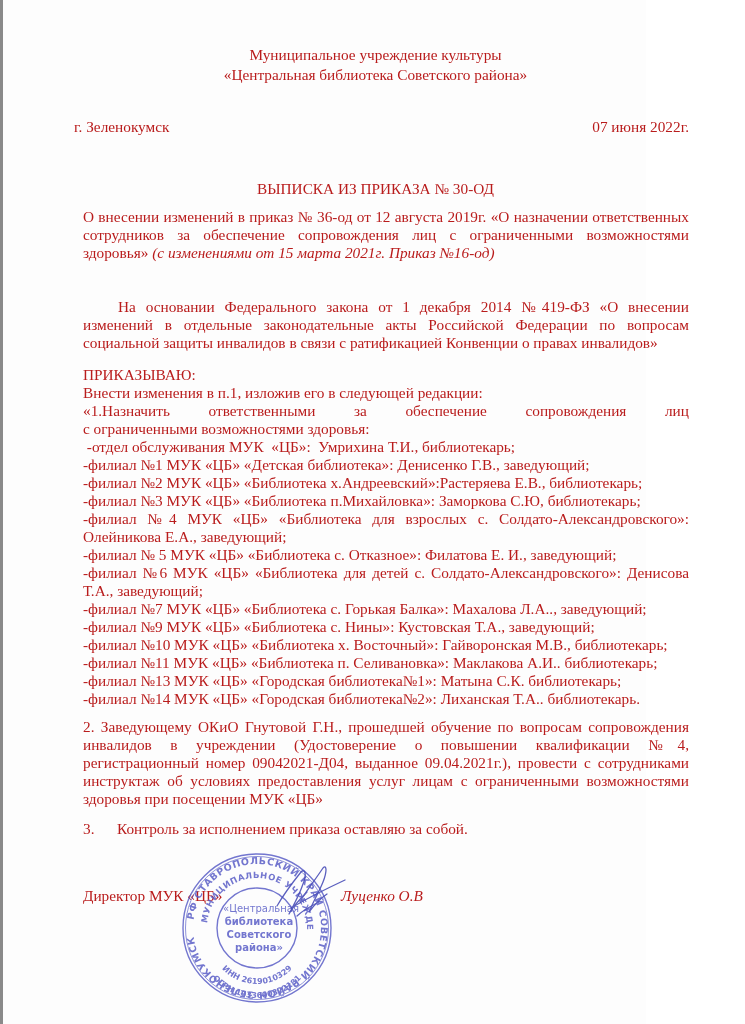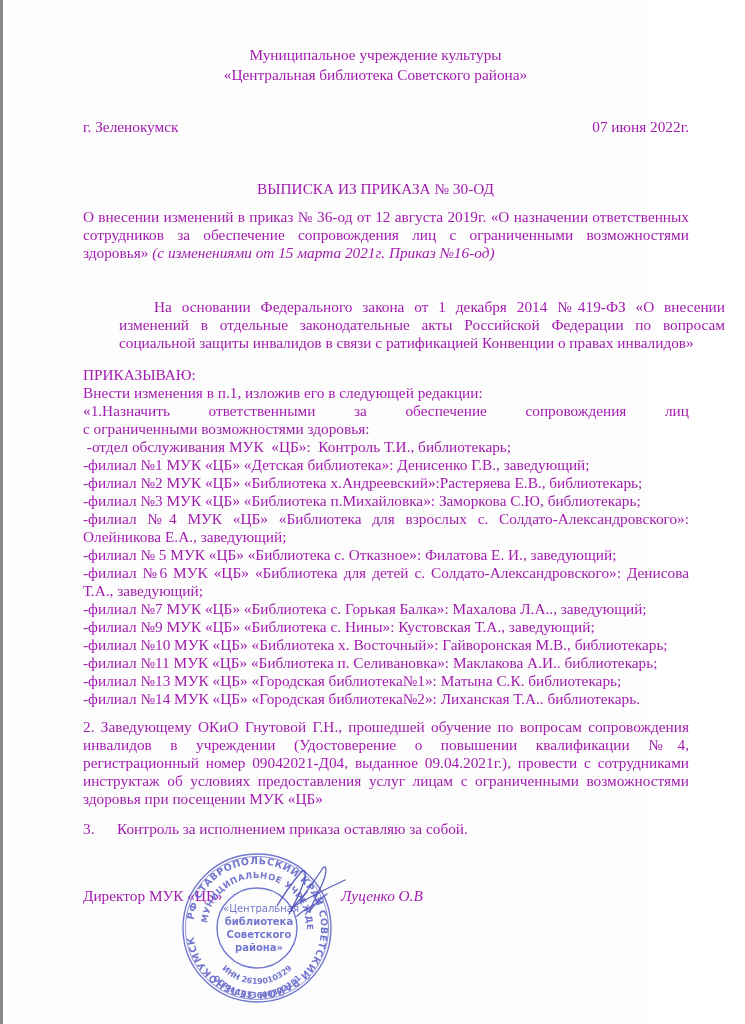--- a/index.html
+++ b/index.html
@@ -3,21 +3,21 @@
 <meta charset="utf-8">
 <style>
   html, body { margin: 0; padding: 0; background: #ffffff; }
   body { width: 745px; height: 1024px; overflow: hidden; position: relative; }
   .page {
     position: absolute; left: 0; top: 0; width: 646px; height: 1024px;
     background: #fdfdfd;
     border-left: 3px solid #8a8a8a;
     box-sizing: border-box;
     font-family: "Liberation Serif", "DejaVu Serif", serif;
-    color: #a21caf;
+    color: #b91c1c;
     font-size: 15.3px;
     line-height: 18px;
   }
   .abs { position: absolute; }
   .center { text-align: center; left: 0; width: 745px; }
   .block { left: 80px; width: 606px; }
   .just { text-align: justify; text-align-last: left; }
   .just-full { text-align: justify; text-align-last: justify; }
   .ital { font-style: italic; }
   .indent { text-indent: 35px; }
@@ -26,39 +26,39 @@
   .num3 { display: inline-block; width: 34px; }
 </style>
 </head>
 <body>
 
 <div class="page">
 
   <div class="abs center" style="top:46px;">Муниципальное  учреждение культуры</div>
   <div class="abs center" style="top:66px;">«Центральная библиотека Советского района»</div>
 
-  <div class="abs" style="left:80px; top:118px;">г. Зеленокумск</div>
+  <div class="abs" style="left:71px; top:118px;">г. Зеленокумск</div>
   <div class="abs" style="left:540px; top:118px; width:146px; text-align:right;">07 июня 2022г.</div>
 
   <div class="abs center" style="top:180px;">ВЫПИСКА ИЗ  ПРИКАЗА № 30-ОД</div>
 
   <div class="abs block just" style="top:208px;">
     <span>О внесении изменений в приказ № 36-од от 12 августа 2019г. «О назначении ответственных сотрудников за обеспечение сопровождения лиц с ограниченными  возможностями здоровья»</span>
     <span class="ital">(с изменениями от 15 марта 2021г. Приказ №16-од)</span>
   </div>
 
-  <div class="abs block just indent" style="top:298px;margin-left:36px;">На основании Федерального закона от 1 декабря 2014 №419-ФЗ «О внесении изменений в отдельные законодательные акты Российской Федерации по вопросам социальной защиты инвалидов в связи с ратификацией Конвенции о правах инвалидов»</div>
+  <div class="abs block just indent" style="top:298px;">На основании Федерального закона от 1 декабря 2014 №419-ФЗ «О внесении изменений в отдельные законодательные акты Российской Федерации по вопросам социальной защиты инвалидов в связи с ратификацией Конвенции о правах инвалидов»</div>
 
   <div class="abs block" style="top:366px;">ПРИКАЗЫВАЮ:</div>
   <div class="abs block" style="top:384px;">Внести изменения в п.1, изложив его в следующей редакции:</div>
   <div class="abs block just-full" style="top:402px;">«1.Назначить ответственными за обеспечение сопровождения лиц</div>
   <div class="abs block" style="top:420px;">с ограниченными  возможностями здоровья:</div>
 
   <div class="abs block just" style="top:438px;">
-    <div style="white-space:pre;"> -отдел обслуживания МУК  «ЦБ»:  Контроль Т.И., библиотекарь;</div>
+    <div style="white-space:pre;"> -отдел обслуживания МУК  «ЦБ»:  Умрихина Т.И., библиотекарь;</div>
     <div>-филиал №1 МУК «ЦБ» «Детская библиотека»: Денисенко Г.В., заведующий;</div>
     <div>-филиал №2 МУК «ЦБ» «Библиотека х.Андреевский»:Растеряева Е.В., библиотекарь;</div>
     <div>-филиал №3 МУК «ЦБ» «Библиотека п.Михайловка»: Заморкова С.Ю, библиотекарь;</div>
     <div>-филиал №4 МУК «ЦБ» «Библиотека для взрослых с. Солдато-Александровского»: Олейникова Е.А., заведующий;</div>
     <div>-филиал № 5 МУК «ЦБ» «Библиотека с. Отказное»: Филатова Е. И., заведующий;</div>
     <div>-филиал №6 МУК «ЦБ» «Библиотека для детей с. Солдато-Александровского»:  Денисова Т.А., заведующий;</div>
     <div>-филиал №7 МУК «ЦБ» «Библиотека с. Горькая Балка»: Махалова Л.А.., заведующий;</div>
     <div>-филиал №9 МУК «ЦБ» «Библиотека с. Нины»: Кустовская Т.А., заведующий;</div>
     <div>-филиал №10 МУК «ЦБ» «Библиотека х. Восточный»: Гайворонская М.В., библиотекарь;</div>
     <div>-филиал №11 МУК «ЦБ» «Библиотека п. Селивановка»: Маклакова А.И.. библиотекарь;</div>

